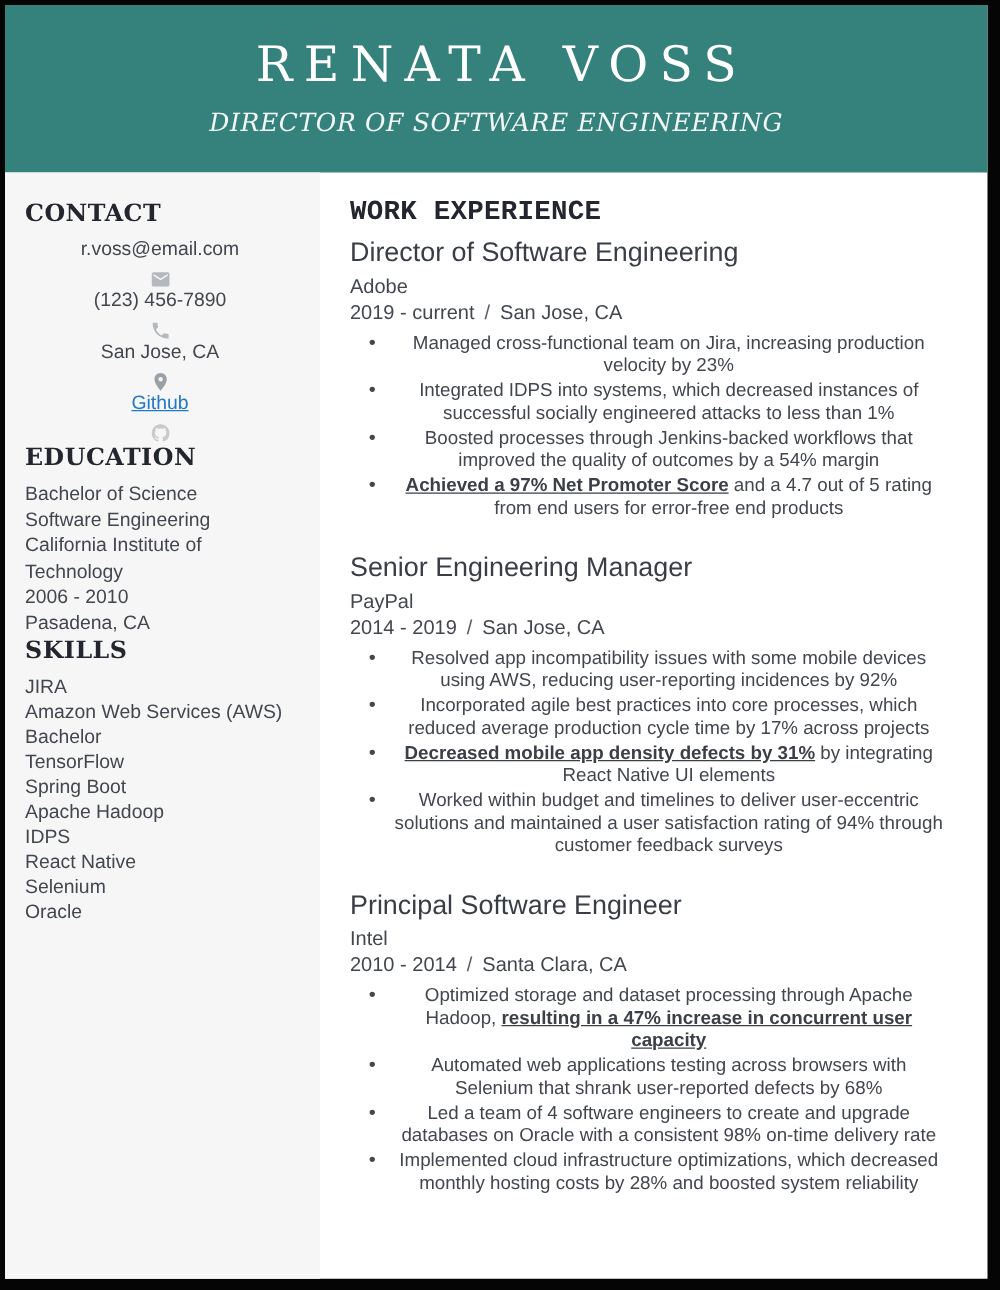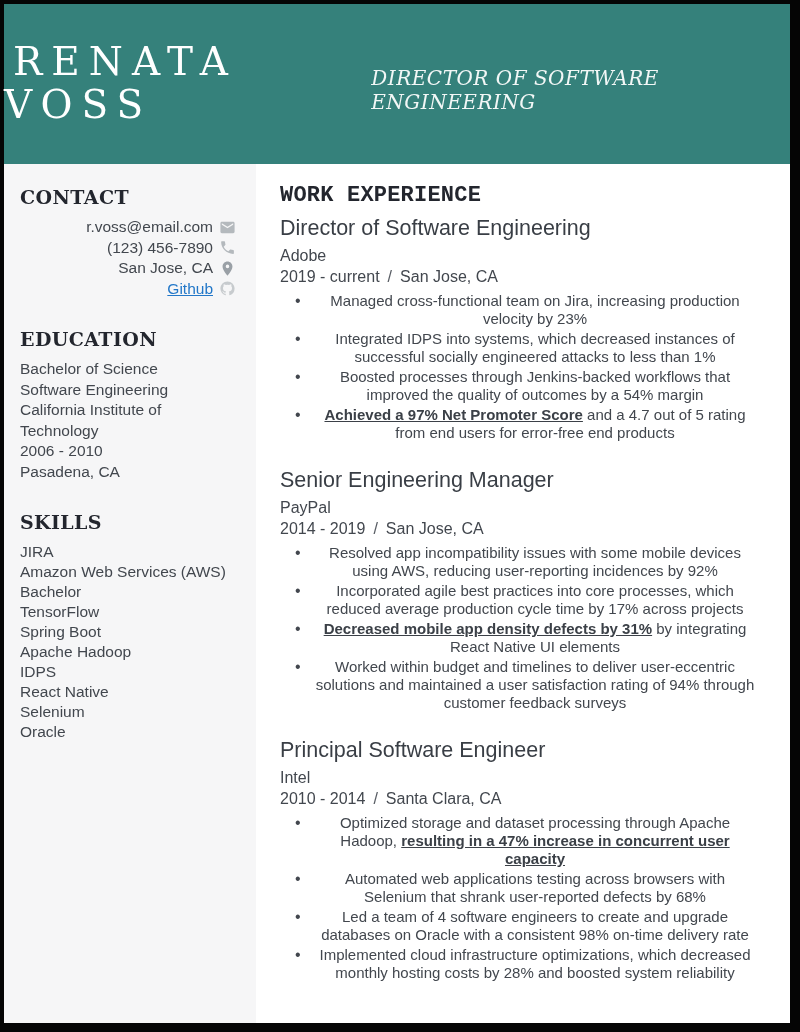--- a/index.html
+++ b/index.html
@@ -9,31 +9,31 @@
     --body:#42474E;
     --sidebar-bg:#F6F6F7;
     --border:#050505;
     --icon:#B4B9BD;
   }
   *{margin:0;padding:0;box-sizing:border-box;}
   html,body{width:800px;height:1032px;overflow:hidden;}
   body{background:var(--border);position:relative;font-family:"Liberation Sans",sans-serif;}
   .sheet{position:absolute;left:4px;top:4px;width:786px;height:1019px;background:#ffffff;display:flex;flex-direction:column;}
   
-  .hdr{height:160px;background:var(--accent);display:flex;flex-direction:row;align-items:center;justify-content:center;flex:0 0 auto;}
+  .hdr{height:134px;background:var(--accent);display:flex;flex-direction:column;align-items:center;justify-content:center;flex:0 0 auto;}
   .name{font-family:"DejaVu Serif",serif;font-weight:400;font-size:39px;letter-spacing:9px;color:#ffffff;text-indent:9px;line-height:1.1;}
   .subtitle{font-family:"DejaVu Serif",serif;font-style:italic;font-size:20px;letter-spacing:0.5px;color:#f2f7f6;margin-top:12px;}
   
   .cols{display:flex;flex:1;min-height:0;}
   .sidebar{width:252px;flex:0 0 252px;background:var(--sidebar-bg);padding:22px 20px 20px 16px;text-align:left;}
   .main{flex:1;padding:19px 32px 20px 24px;}
   
   .side-h{font-family:"DejaVu Serif",serif;font-weight:700;font-size:19px;letter-spacing:0.4px;color:var(--heading);margin-bottom:9px;}
-  .side-sec + .side-sec{margin-top:29px;}
-  .contact-row{display:flex;justify-content:flex-end;align-items:center;gap:6px;min-height:20.5px;font-size:15.5px;color:var(--body);}
+  .side-sec + .side-sec{}
+  .contact-row{display:flex;justify-content:flex-end;align-items:center;gap:6px;min-height:20.5px;font-size:15.5px;color:var(--body);flex-direction:column;}
   .contact-row .cicon{width:17px;height:17px;flex:0 0 17px;display:inline-flex;}
   .cicon svg{width:17px;height:17px;fill:var(--icon);}
   [data-name="location-icon"] svg{fill:#9AA0A6;}
   [data-name="github-icon"] svg{fill:#C7CBCE;}
   a.link{color:var(--link);text-decoration:underline;cursor:pointer;}
   .side-line{font-size:15.5px;line-height:20.5px;color:var(--body);}
   .skill{font-size:15.5px;line-height:20px;color:var(--body);}
   
   .we-h{font-family:Liberation Mono, monospace;font-weight:700;font-size:22px;letter-spacing:0.2px;color:var(--heading);margin-bottom:7px;}
   .job + .job{margin-top:25px;}

